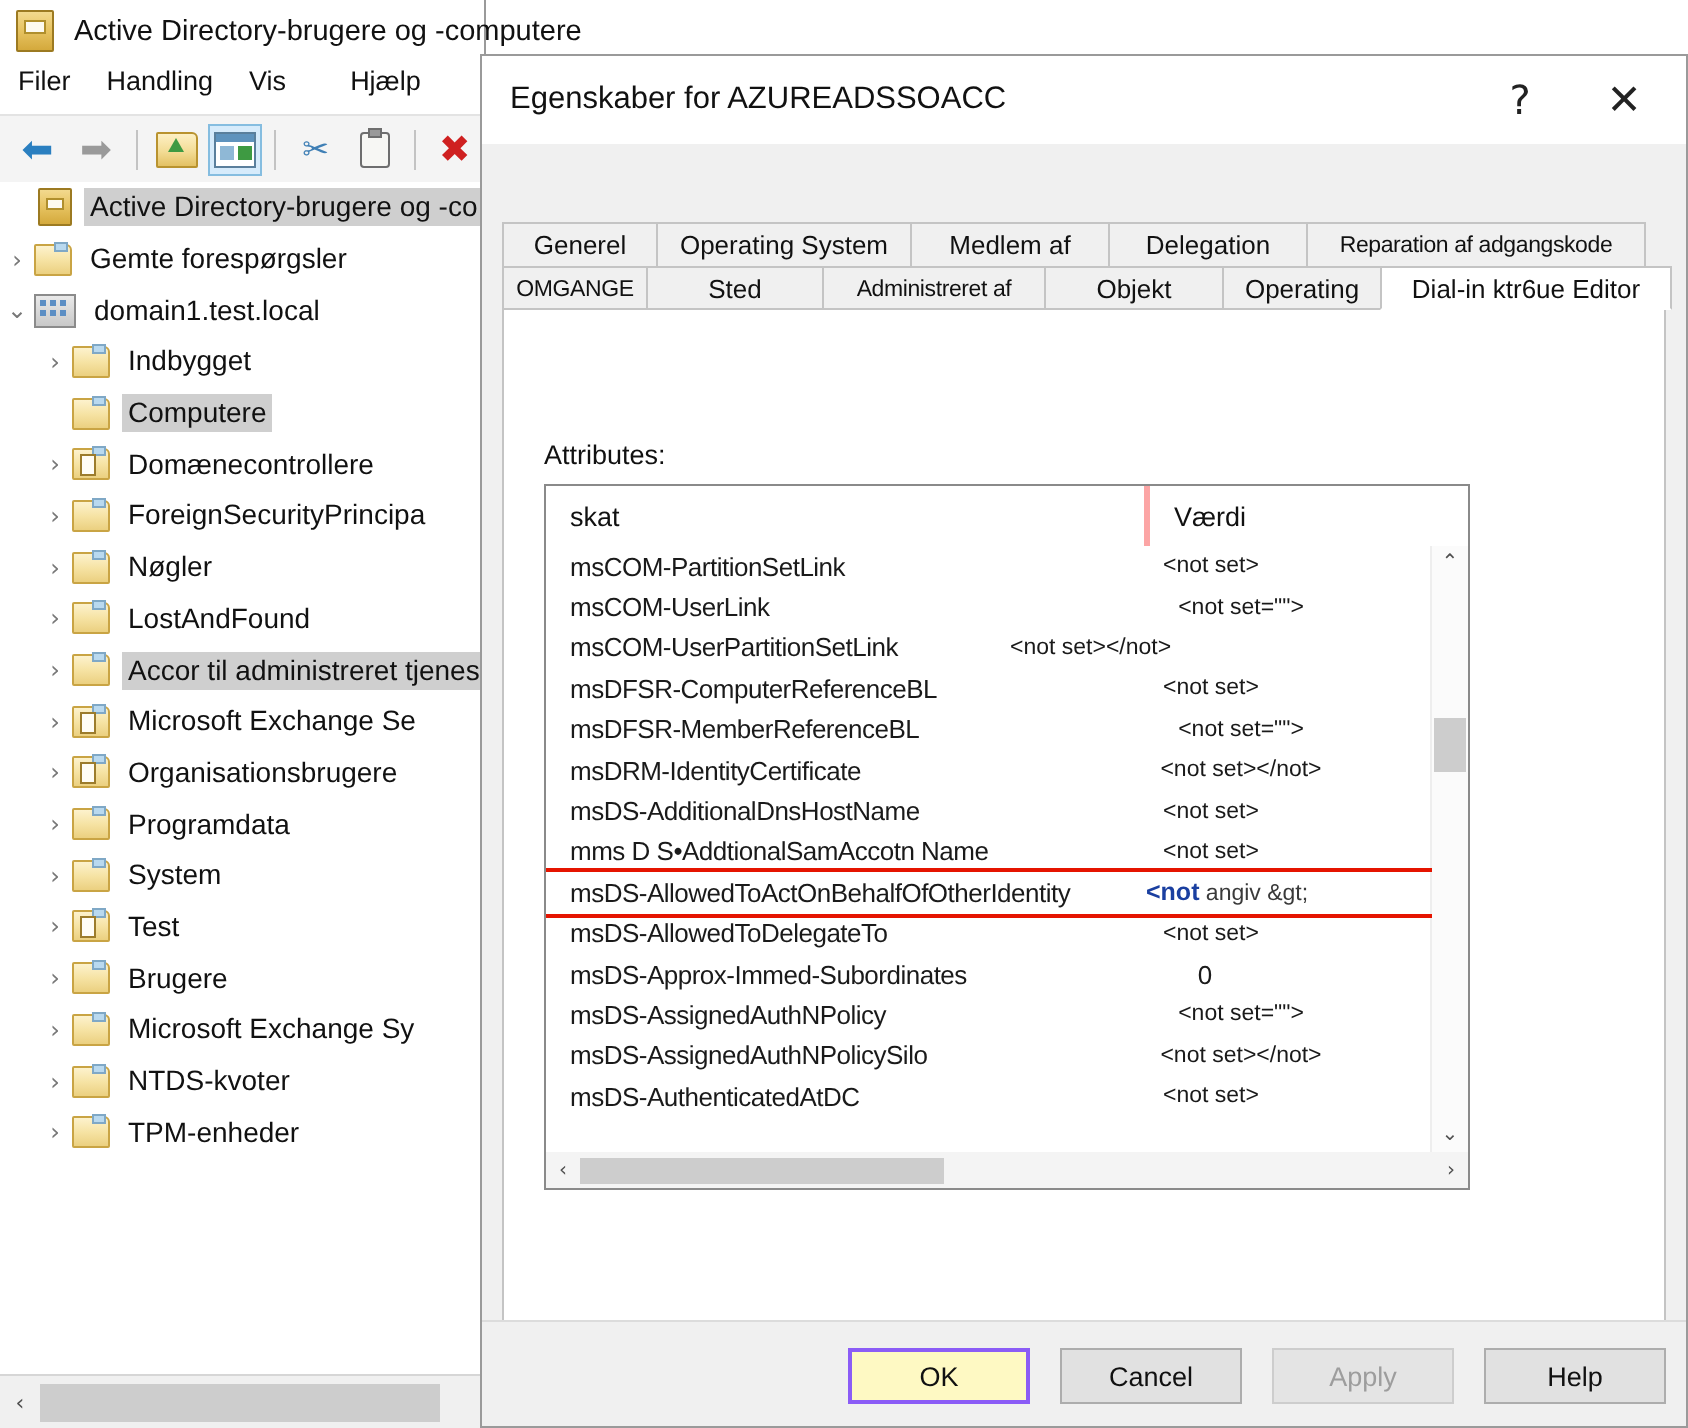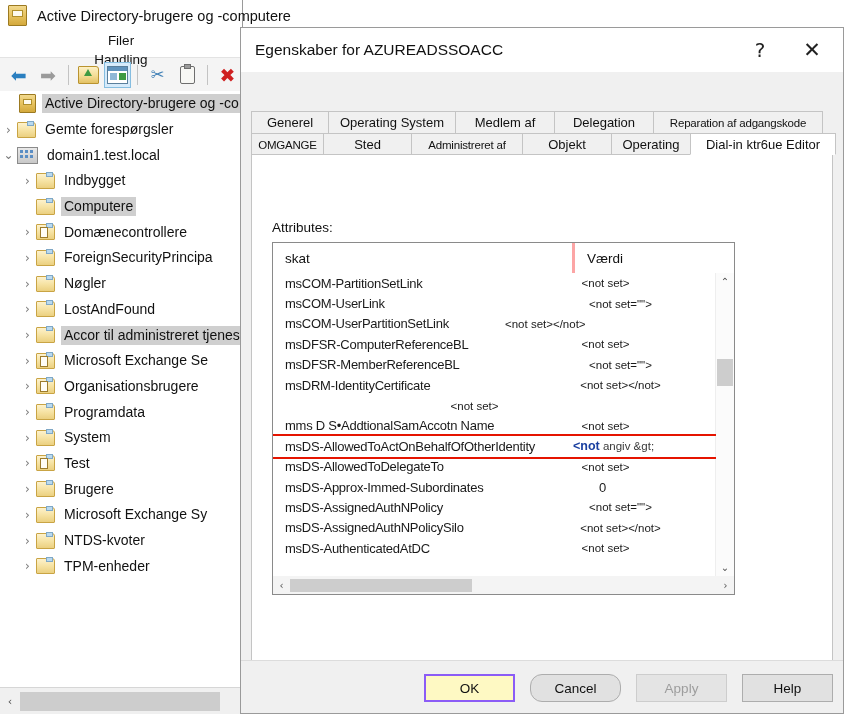--- a/index.html
+++ b/index.html
@@ -48,24 +48,23 @@
   .mmc-app-icon::after {
     content: "";
     position: absolute;
     left: 3px; top: 4px; right: 3px; height: 5px;
     background: #fdfaef;
     border: 1px solid #b08f2c;
   }
 
   #mmc-menubar {
     height: 26px;
-    display: flex; align-items: center;
+    display: flex; 
     background: #ffffff;
     border-bottom: 1px solid #e3e3e3;
-    flex-direction: column;
   }
   #mmc-menubar .menu-item {
     font-size: 13.5px;
     color: #111;
     padding: 2px 9px;
     white-space: nowrap;
   }
   #mmc-menubar .menu-item.spaced { margin-left: 14px; }
 
   #mmc-toolbar {
@@ -524,21 +523,21 @@
     top: 13px;
     width: 91px; height: 28px;
     font-size: 13.5px;
     color: #111;
     background: #e1e1e1;
     border: 1px solid #adadad;
     display: flex; align-items: center; justify-content: center;
     box-sizing: border-box;
   }
   #btn-ok    { left: 183px; background: #fef9c3; border: 2px solid #8b5cf6; }
-  #btn-cancel{ left: 289px; border-radius: 12px; }
+  #btn-cancel{ left: 289px; }
   #btn-apply { left: 395px; color: #9d9d9d; background: #e4e4e4; border-color: #cdcdcd; }
   #btn-help  { left: 501px; }
 </style>
 </head>
 <body>
 
 <div id="mmc-window">
 
   <div id="mmc-titlebar">
     <span class="mmc-app-icon"></span>
@@ -756,20 +755,21 @@
             </div>
             <div class="lv-row off-b">
               <div class="c-name">msDFSR-MemberReferenceBL</div>
               <div class="c-val">&lt;not set=""&gt;</div>
             </div>
             <div class="lv-row off-b">
               <div class="c-name">msDRM-IdentityCertificate</div>
               <div class="c-val">&lt;not set&gt;&lt;/not&gt;</div>
             </div>
             <div class="lv-row off-a">
+              <div class="c-name">msDS-AdditionalDnsHostName</div>
               <div class="c-val">&lt;not set&gt;</div>
             </div>
             <div class="lv-row off-a">
               <div class="c-name">mms D S•AddtionalSamAccotn Name</div>
               <div class="c-val">&lt;not set&gt;</div>
             </div>
             <div class="lv-row highlight">
               <div class="c-name">msDS-AllowedToActOnBehalfOfOtherIdentity</div>
               <div class="c-val mixed-val"><span class="seg-a">&lt;not</span><span class="seg-b"> angiv &amp;gt;</span></div>
             </div>

